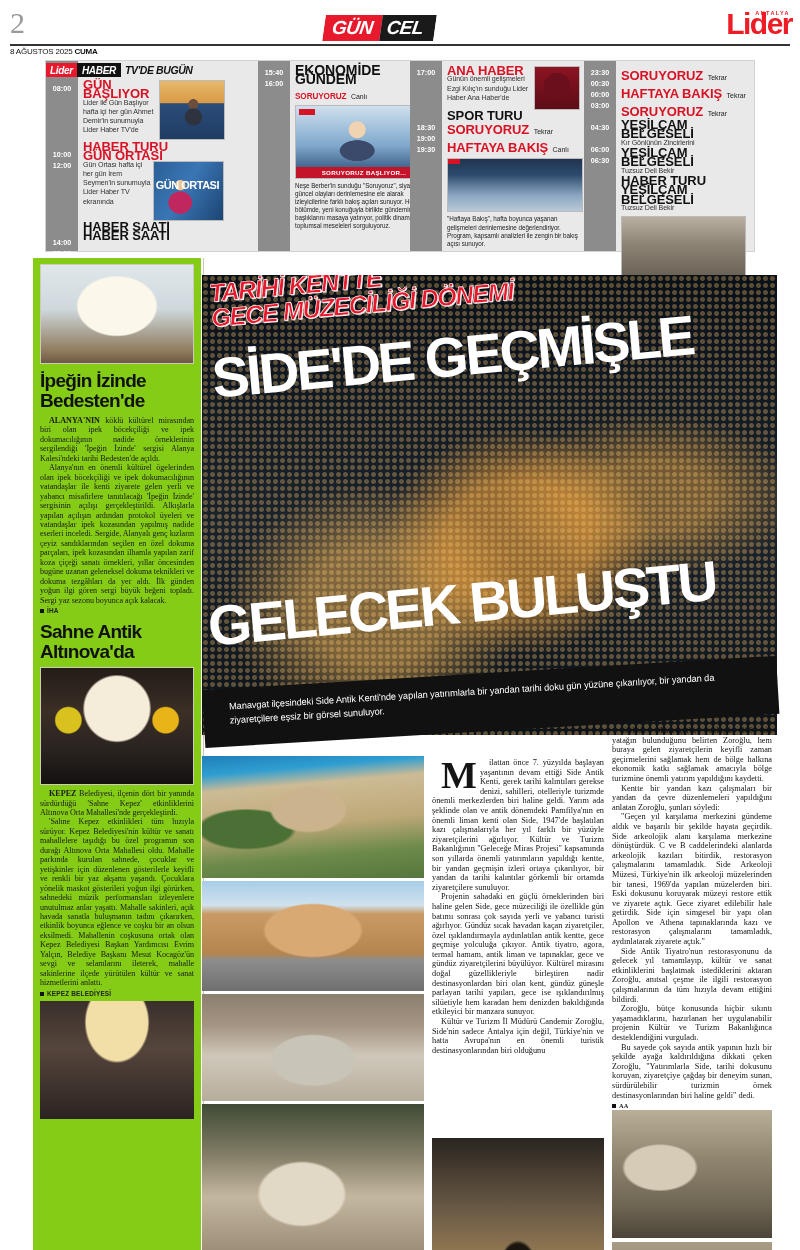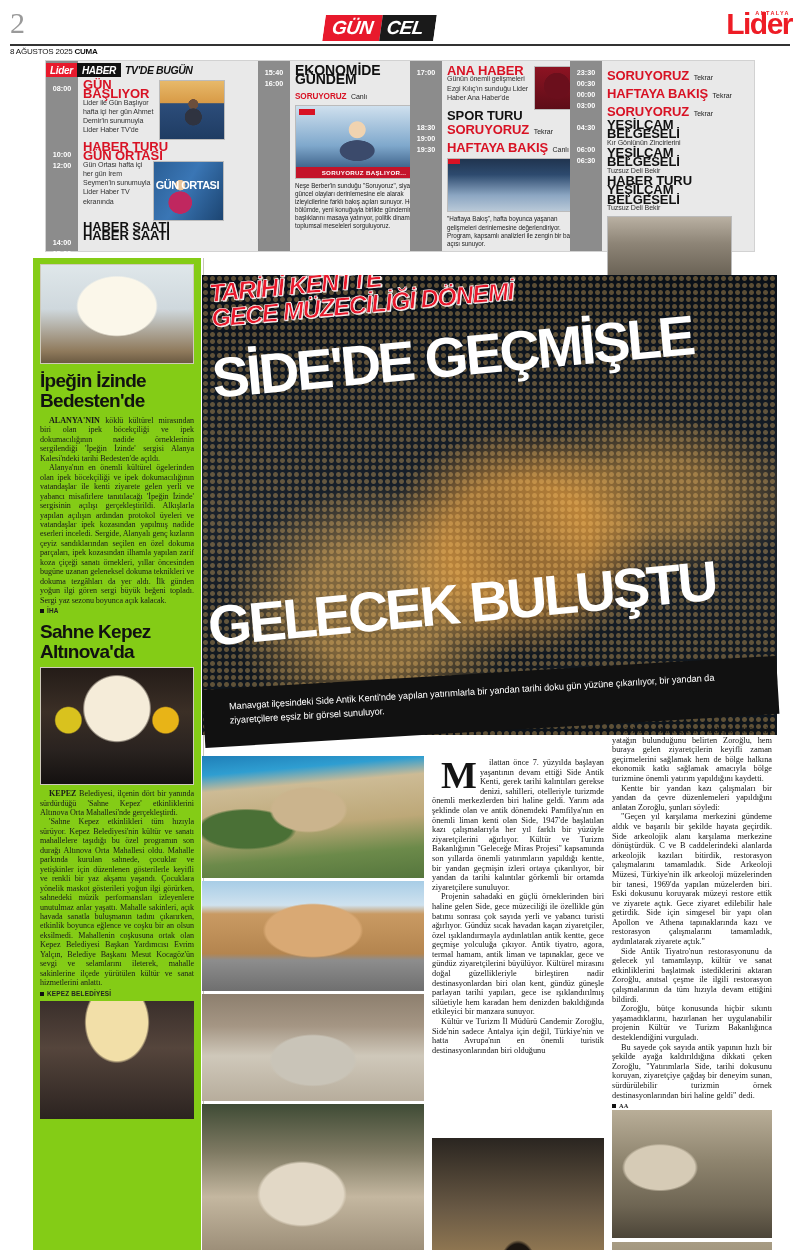--- a/index.html
+++ b/index.html
@@ -275,21 +275,21 @@
           <span class="pg-norm">Canlı</span>
         </div>
         <div class="ph ph-anchor3 tv-photo" style="width:138px;height:74px;">
           <div style="position:absolute;left:0;right:0;bottom:0;height:11px;background:#c4142a;color:#fff;font-size:6.2px;font-weight:700;display:flex;align-items:center;justify-content:center;letter-spacing:.3px;">SORUYORUZ BAŞLIYOR...</div>
           <div style="position:absolute;left:3px;top:3px;width:16px;height:6px;background:#d81224;"></div>
         </div>
         <div class="tv-desc" style="margin-top:3px;width:140px;">Neşe Berber'in sunduğu "Soruyoruz", siyaset ve güncel olayları derinlemesine ele alarak izleyicilerine farklı bakış açıları sunuyor. Her bölümde, yeni konuğuyla birlikte gündemin sıcak başlıklarını masaya yatırıyor, politik dinamikleri ve toplumsal meseleleri sorguluyoruz.</div>
       </div>
     </div>
 
-    <div class="tv-col" style="width:160px;">
+    <div class="tv-col" style="width:174px;">
       <div class="tv-times">
         <div>17:00</div>
         <div class="t-sp">x</div>
           <div class="t-sp">x</div>
           <div class="t-sp">x</div>
           <div class="t-sp">x</div>
         <div>18:30</div>
         <div>19:00</div>
         <div>19:30</div>
       </div>
@@ -354,21 +354,21 @@
       <div class="sb-photo ph ph-silk"></div>
       <div class="sb-h">İpeğin İzinde Bedesten'de</div>
       <div class="sb-body">
         <p style="text-indent:9px;"><b class="lead">ALANYA'NIN</b><span> köklü kültürel mirasından biri olan ipek böcekçiliği ve ipek dokumacılığının nadide örneklerinin sergilendiği 'İpeğin İzinde' sergisi Alanya Kalesi'ndeki tarihi Bedesten'de açıldı.</span></p>
         <p>Alanya'nın en önemli kültürel ögelerinden olan ipek böcekçiliği ve ipek dokumacılığının vatandaşlar ile kenti ziyarete gelen yerli ve yabancı misafirlere tanıtılacağı 'İpeğin İzinde' sergisinin açılışı gerçekleştirildi. Alkışlarla yapılan açılışın ardından protokol üyeleri ve vatandaşlar ipek kozasından yapılmış nadide eserleri inceledi. Sergide, Alanyalı genç kızların çeyiz sandıklarından seçilen en özel dokuma parçaları, ipek kozasından ilhamla yapılan zarif koza çiçeği sanatı örnekleri, yıllar öncesinden bugüne uzanan geleneksel dokuma teknikleri ve dokuma tezgâhları da yer aldı. İlk günden yoğun ilgi gören sergi büyük beğeni topladı. Sergi yaz sezonu boyunca açık kalacak.</p>
       </div>
       <div class="credit">
         <span class="sq"></span><span>İHA</span>
       </div>
 
-      <div class="sb-h" style="margin-top:8px;">Sahne Kepez Altınova'da</div>
+      <div class="sb-h" style="margin-top:8px;">Sahne Antik Altınova'da</div>
       <div class="sb-photo ph ph-kepez" style="height:118px;"></div>
       <div class="sb-body" style="margin-top:4px;">
         <p style="text-indent:9px;"><b class="lead">KEPEZ</b><span> Belediyesi, ilçenin dört bir yanında sürdürdüğü 'Sahne Kepez' etkinliklerini Altınova Orta Mahallesi'nde gerçekleştirdi.</span></p>
         <p>'Sahne Kepez etkinlikleri tüm hızıyla sürüyor. Kepez Belediyesi'nin kültür ve sanatı mahallelere taşıdığı bu özel programın son durağı Altınova Orta Mahallesi oldu. Mahalle parkında kurulan sahnede, çocuklar ve yetişkinler için düzenlenen gösterilerle keyifli ve renkli bir yaz akşamı yaşandı. Çocuklara yönelik maskot gösterileri yoğun ilgi görürken, sahnedeki müzik performansları izleyenlere unutulmaz anlar yaşattı. Mahalle sakinleri, açık havada sanatla buluşmanın tadını çıkarırken, etkinlik boyunca eğlence ve coşku bir an olsun eksilmedi. Mahallenin coşkusuna ortak olan Kepez Belediyesi Başkan Yardımcısı Evrim Yalçın, Belediye Başkanı Mesut Kocagöz'ün sevgi ve selamlarını ileterek, mahalle sakinlerine ilçede yürütülen kültür ve sanat hizmetlerini anlattı.</p>
       </div>
       <div class="credit">
         <span class="sq"></span><span>KEPEZ BELEDİYESİ</span>
       </div>
       <div class="ph ph-crowd" style="width:100%;height:118px;margin-top:4px;"></div>
     </div>

